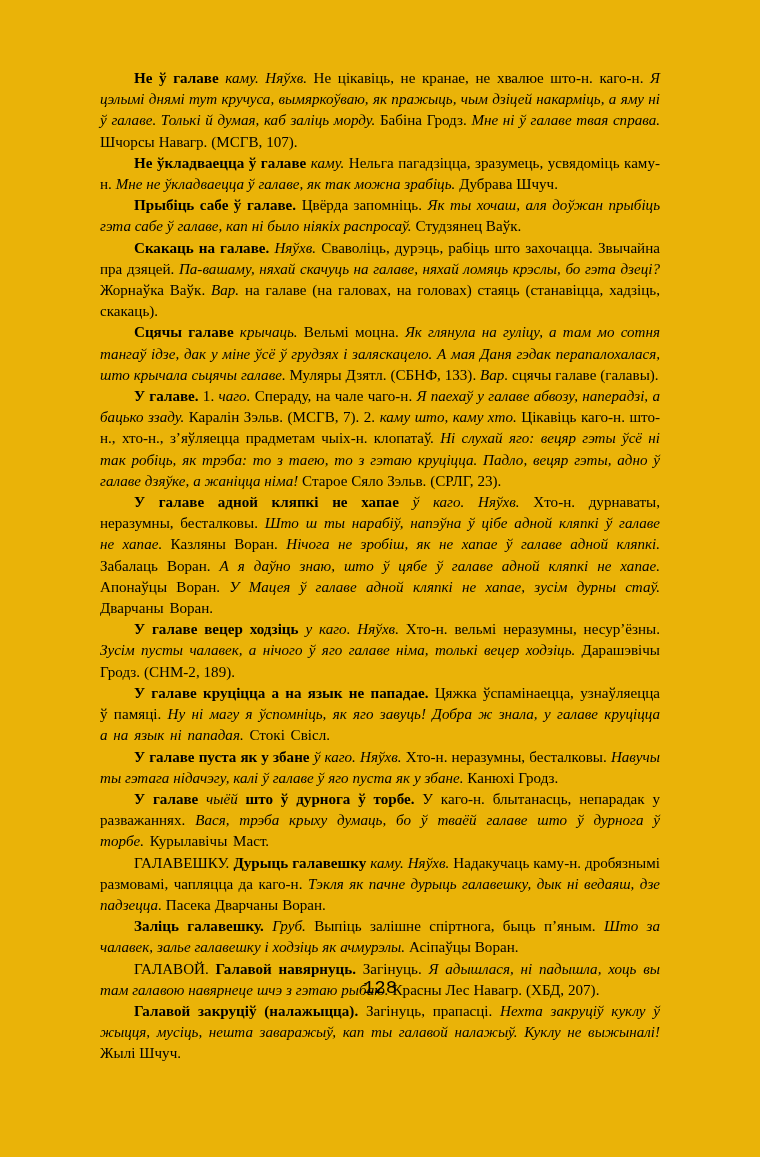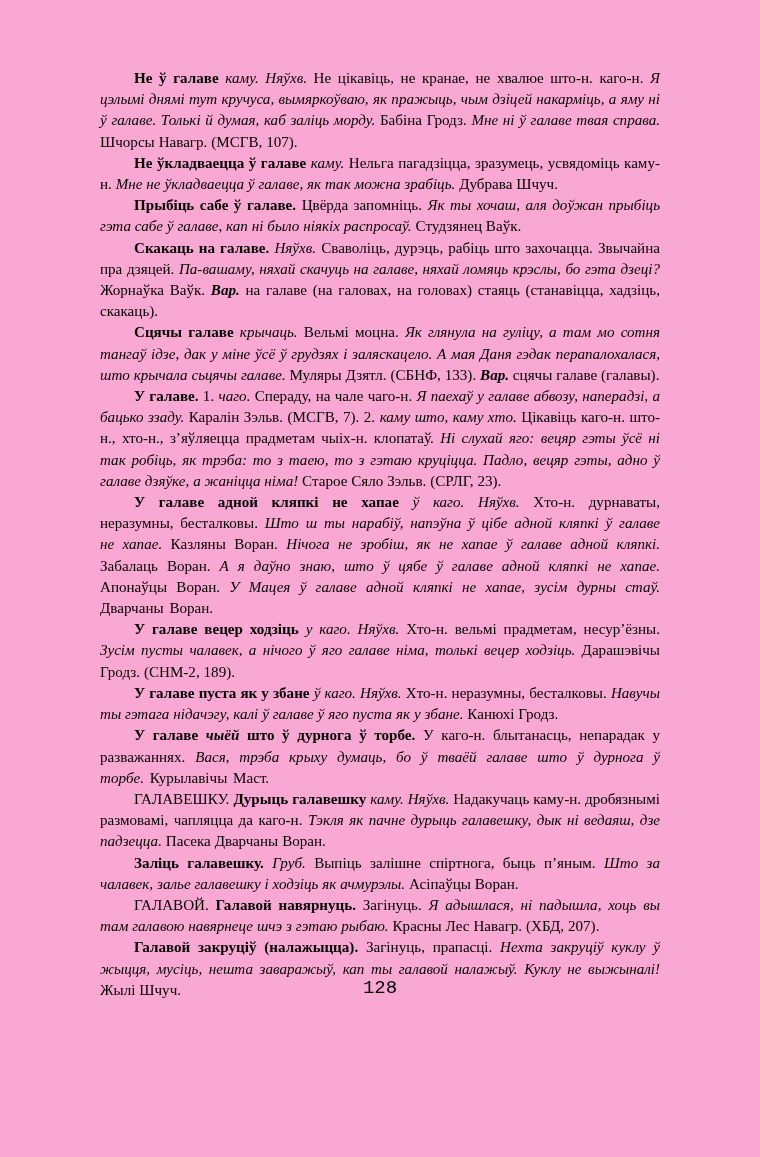--- a/index.html
+++ b/index.html
@@ -10,21 +10,21 @@
   }
   body {
     font-family: "Liberation Serif", "DejaVu Serif", serif;
     color: #000000;
   }
   #page {
     position: relative;
     width: 760px;
     height: 1157px;
     margin: 0 auto;
-    background: #f9a8d4;
+    background: #eab308;
     overflow: hidden;
   }
   #content {
     position: absolute;
     left: 100px;
     top: 68px;
     width: 560px;
   }
   .entry {
     margin: 0 0 0 0;
@@ -38,21 +38,21 @@
     word-spacing: 0.1px;
   }
   
   b, .b {
     font-weight: bold;
   }
   i, .i {
     font-style: italic;
   }
   .bi {
-    font-weight: bold;
+    font-weight: normal;
     font-style: italic;
   }
   #folio {
     position: absolute;
     left: 0;
     top: 978px;
     width: 760px;
     text-align: center;
     font-size: 19px;
     line-height: 20px;
@@ -69,21 +69,22 @@
 <div id="page">
 
   <div id="content">
       <p class="entry"><span class="b">Не ў галаве </span><span class="i">каму. Няўхв.</span><span> Не цікавіць, не кранае, не хвалюе што-н. каго-н. </span><span class="i">Я цэлымі днямі тут кручуса, вымяркоўваю, як пражыць, чым дзіцей накарміць, а яму ні ў галаве. Толькі й думая, каб заліць морду.</span><span> Бабіна Гродз. </span><span class="i">Мне ні ў галаве твая справа.</span><span> Шчорсы Навагр. (МСГВ, 107).</span></p>
       <p class="entry"><span class="b">Не ўкладваецца ў галаве </span><span class="i">каму.</span><span> Нельга пагадзіцца, зразумець, усвядоміць каму-н. </span><span class="i">Мне не ўкладваецца ў галаве, як так можна зрабіць.</span><span> Дубрава Шчуч.</span></p>
       <p class="entry"><span class="b">Прыбіць сабе ў галаве. </span><span>Цвёрда запомніць. </span><span class="i">Як ты хочаш, аля доўжан прыбіць гэта сабе ў галаве, кап ні было ніякіх распросаў.</span><span>  Студзянец Ваўк.</span></p>
       <p class="entry"><span class="b">Скакаць на галаве. </span><span class="i">Няўхв.</span><span> Сваволіць, дурэць, рабіць што захочацца. Звычайна пра дзяцей. </span><span class="i">Па-вашаму, няхай скачуць на галаве, няхай ломяць крэслы, бо гэта дзеці?</span><span> Жорнаўка Ваўк. </span><span class="bi">Вар.</span><span> на галаве (на галовах, на головах) стаяць (станавіцца, хадзіць, скакаць).</span></p>
       <p class="entry"><span class="b">Сцячы галаве </span><span class="i">крычаць.</span><span>  Вельмі моцна. </span><span class="i">Як глянула на гуліцу, а там мо сотня тангаў ідзе, дак у міне ўсё ў грудзях і заляскацело. А мая Даня гэдак перапалохалася, што крычала сьцячы галаве.</span><span> Муляры Дзятл. (СБНФ, 133). </span><span class="bi">Вар.</span><span> сцячы галаве (галавы).</span></p>
       <p class="entry"><span class="b">У галаве. </span><span>1. </span><span class="i">чаго.</span><span> Спераду, на чале чаго-н. </span><span class="i">Я паехаў у галаве абвозу, наперадзі, а бацько ззаду.</span><span> Каралін Зэльв. (МСГВ, 7). 2. </span><span class="i">каму што, каму хто.</span><span> Цікавіць каго-н. што-н., хто-н., з’яўляецца прадметам чыіх-н. клопатаў. </span><span class="i">Ні слухай яго: вецяр гэты ўсё ні так робіць, як трэба: то з таею, то з гэтаю круціцца. Падло, вецяр гэты, адно ў галаве дзяўке, а жаніцца німа!</span><span> Старое Сяло Зэльв. (СРЛГ, 23).</span></p>
       <p class="entry loose"><span class="b">У галаве  адной кляпкі не хапае </span><span class="i">ў каго. Няўхв.</span><span> Хто-н. дурнаваты, неразумны, бесталковы. </span><span class="i">Што ш ты нарабіў, напэўна ў цібе адной кляпкі ў галаве не хапае.</span><span> Казляны Воран. </span><span class="i">Нічога не зробіш, як не хапае ў галаве адной кляпкі.</span><span> Забалаць Воран. </span><span class="i">А я даўно знаю, што ў цябе ў галаве адной кляпкі не хапае.</span><span> Апонаўцы Воран. </span><span class="i">У Мацея ў галаве адной кляпкі не хапае, зусім дурны стаў.</span><span> Дварчаны Воран.</span></p>
-      <p class="entry"><span class="b">У галаве вецер ходзіць </span><span class="i">у каго. Няўхв.</span><span> Хто-н. вельмі прадметам, несур’ёзны. </span><span class="i">Зусім пусты чалавек, а нічого ў яго галаве німа, толькі вецер ходзіць.</span><span> Дарашэвічы Гродз. (СНМ-2, 189).</span></p>
+      <p class="entry"><span class="b">У галаве вецер ходзіць </span><span class="i">у каго. Няўхв.</span><span> Хто-н. вельмі неразумны, несур’ёзны. </span><span class="i">Зусім пусты чалавек, а нічого ў яго галаве німа, толькі вецер ходзіць.</span><span> Дарашэвічы Гродз. (СНМ-2, 189).</span></p>
+      <p class="entry loose"><span class="b">У галаве круціцца а на язык не пападае. </span><span>Цяжка ўспамінаецца, узнаўляецца ў памяці. </span><span class="i">Ну ні магу я ўспомніць, як яго завуць! Добра ж знала, у галаве круціцца а на язык ні пападая.</span><span> Стокі Свісл.</span></p>
       <p class="entry"><span class="b">У галаве пуста як у збане </span><span class="i">ў каго. Няўхв.</span><span> Хто-н. неразумны, бесталковы. </span><span class="i">Навучы ты гэтага нідачэгу, калі ў галаве ў яго пуста як у збане.</span><span> Канюхі Гродз.</span></p>
       <p class="entry loose"><span class="b">У галаве </span><span class="bi">чыёй</span><span class="b"> што ў дурнога ў торбе. </span><span>У каго-н. блытанасць, непарадак у разважаннях. </span><span class="i">Вася, трэба крыху думаць, бо ў тваёй галаве што ў дурнога ў торбе.</span><span> Курылавічы Маст.</span></p>
       <p class="entry"><span>ГАЛАВЕШКУ. </span><span class="b">Дурыць галавешку </span><span class="i">каму. Няўхв.</span><span> Надакучаць каму-н. дробязнымі размовамі, чапляцца да каго-н. </span><span class="i">Тэкля як пачне дурыць галавешку, дык ні ведаяш, дзе падзецца.</span><span> Пасека Дварчаны Воран.</span></p>
       <p class="entry"><span class="b">Заліць галавешку. </span><span class="i">Груб.</span><span> Выпіць залішне спіртнога, быць п’яным. </span><span class="i">Што за чалавек, залье галавешку і ходзіць як ачмурэлы.</span><span> Асіпаўцы Воран.</span></p>
       <p class="entry"><span>ГАЛАВОЙ. </span><span class="b">Галавой навярнуць. </span><span>Загінуць. </span><span class="i">Я адышлася, ні падышла, хоць вы там галавою навярнеце шчэ з гэтаю рыбаю.</span><span> Красны Лес Навагр. (ХБД, 207).</span></p>
       <p class="entry"><span class="b">Галавой закруціў (налажыцца). </span><span>Загінуць, прапасці. </span><span class="i">Нехта закруціў куклу ў жыцця, мусіць, нешта заваражыў, кап ты галавой налажыў. Куклу не выжыналі!</span><span> Жылі Шчуч.</span></p>
     </div>
 
   <div id="folio">128</div>
 

